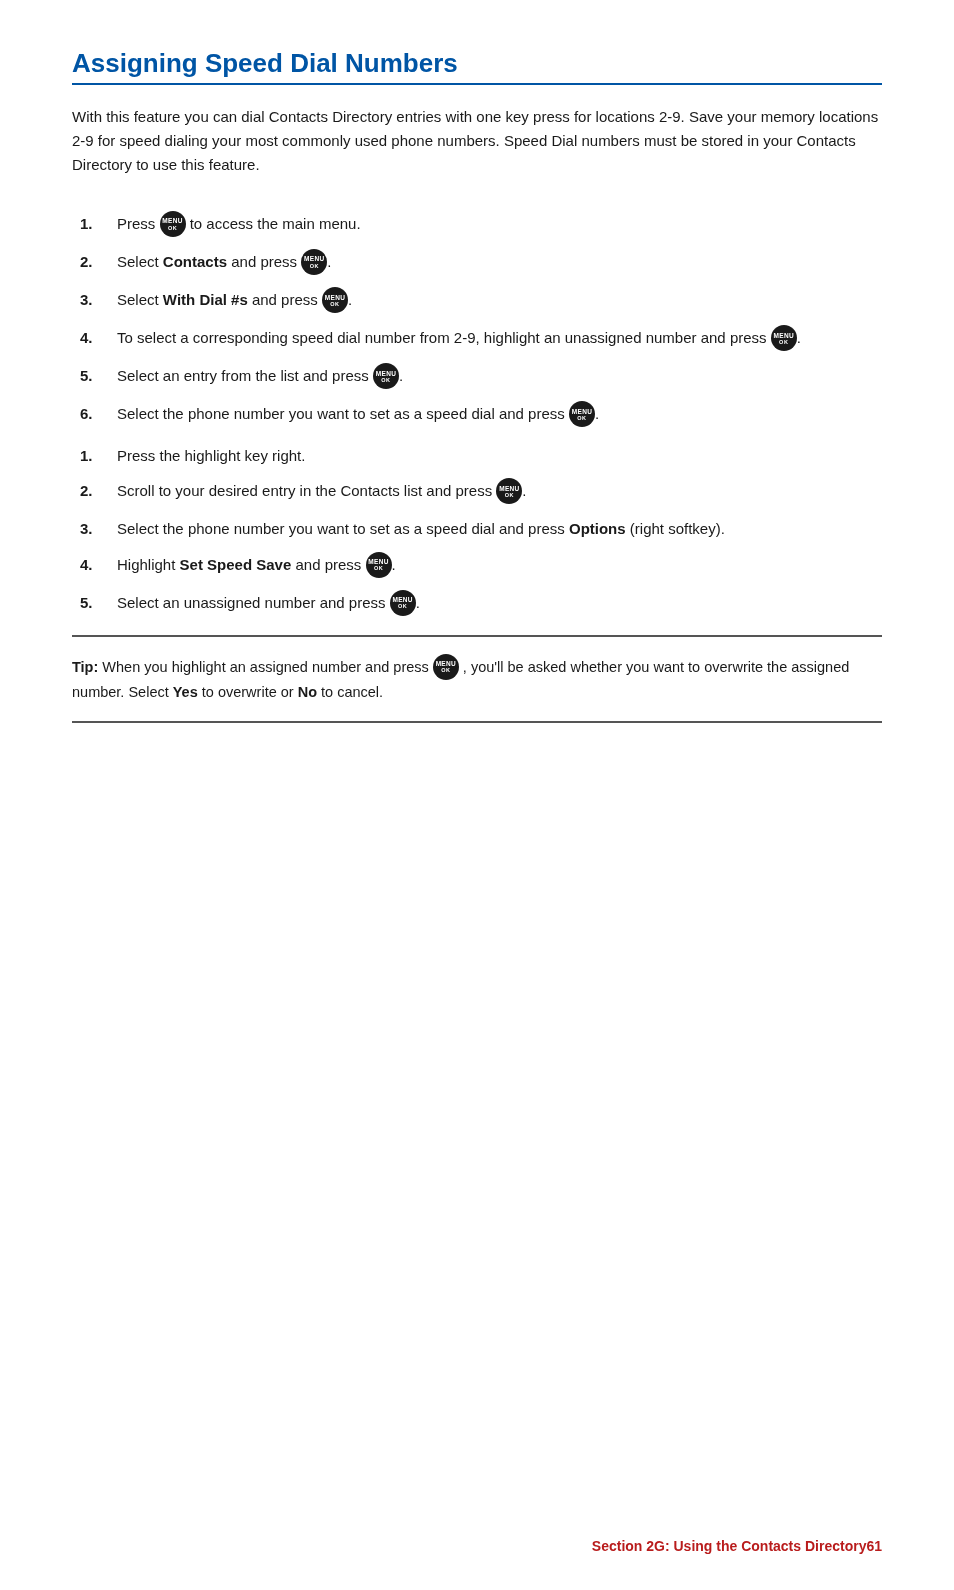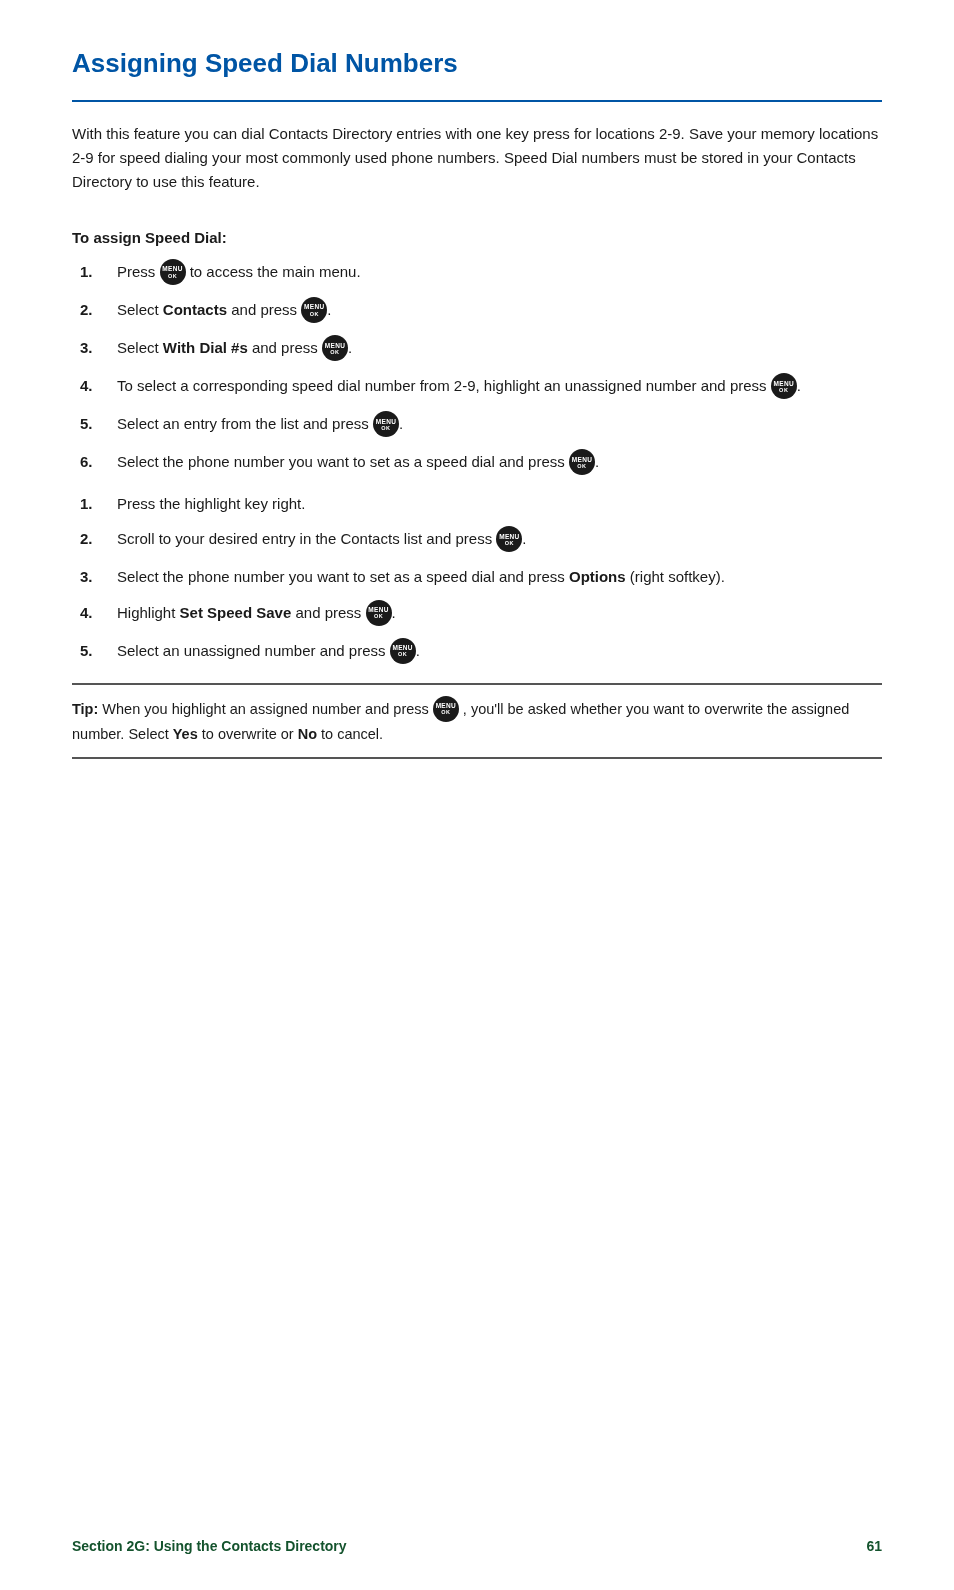--- a/index.html
+++ b/index.html
@@ -21,21 +21,21 @@
     .page-container {
       padding: 48px 72px 60px 72px;
       max-width: 954px;
     }
 
     .page-title {
       font-size: 26px;
       font-weight: bold;
       color: #0055a5;
       border-bottom: 2px solid #0055a5;
-      padding-bottom: 21px;
+      padding-bottom: 4px;
       margin-bottom: 20px;
     }
 
     .intro-text {
       font-size: 15px;
       line-height: 1.6;
       margin-bottom: 35px;
       color: #1a1a1a;
     }
 
@@ -111,54 +111,53 @@
 
     .or-divider {
       margin: 8px 0 14px 36px;
       font-size: 15px;
       color: #1a1a1a;
     }
 
     .tip-box {
       border-top: 2px solid #555;
       border-bottom: 2px solid #555;
-      padding: 12px 0;
+      padding: 18px 0;
       margin-top: 18px;
       font-size: 14.5px;
       line-height: 1.55;
     }
 
     .tip-box b {
       font-weight: bold;
     }
 
     .page-footer {
       position: absolute;
       bottom: 36px;
       left: 72px;
       right: 72px;
       display: flex;
-      justify-content: space-between;
+      justify-content: flex-end;
       align-items: center;
       font-size: 14px;
       font-weight: bold;
-      color: #14532d;
+      color: #b91c1c;
       margin-top: 32px;
     }
   </style>
 </head>
 <body>
 
 <div class="page-container">
 
   <h1 class="page-title">Assigning Speed Dial Numbers</h1>
 
   <p class="intro-text">With this feature you can dial Contacts Directory entries with one key press for locations 2-9. Save your memory locations 2-9 for speed dialing your most commonly used phone numbers. Speed Dial numbers must be stored in your Contacts Directory to use this feature.</p>
 
-  <p class="section-label">To assign Speed Dial:</p>
 
   <ol class="steps-list">
     <li>
       <span class="step-number">1.</span>
       <span class="step-content">
         Press <span class="menu-btn">
             <span class="top-text">MENU</span>
             <span class="bottom-text">OK</span>
           </span> to access the main menu.
       </span>

